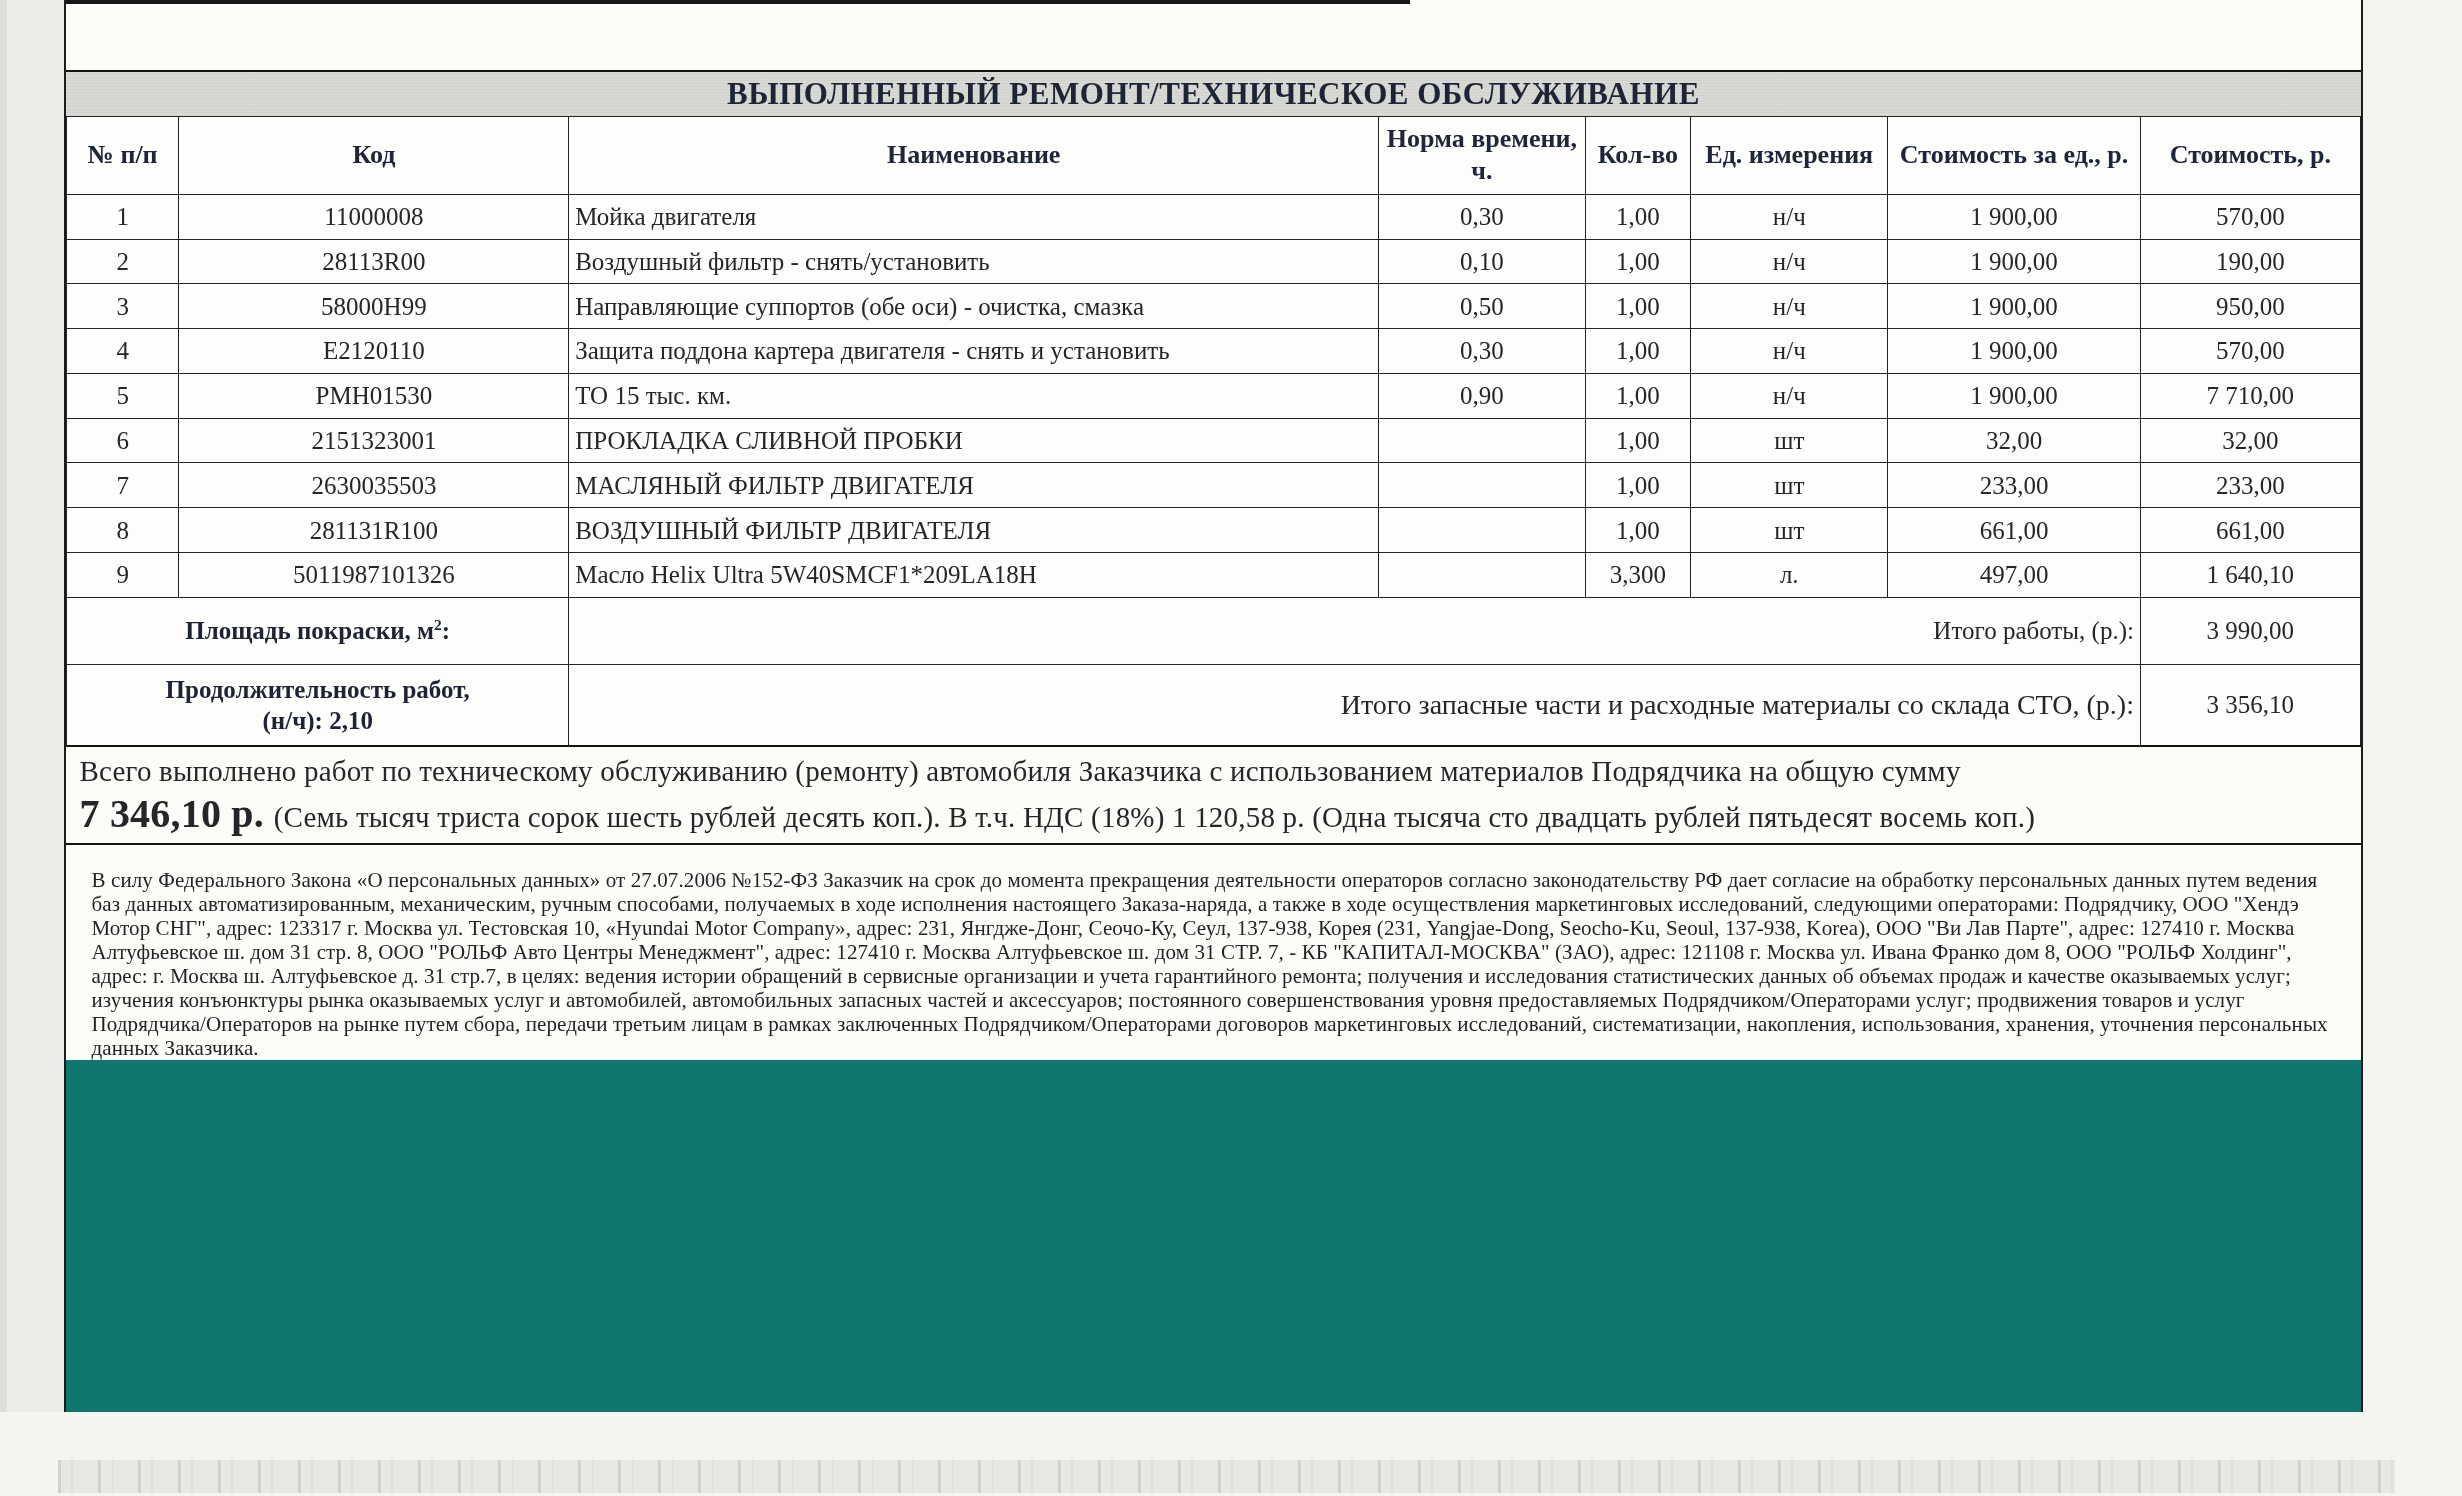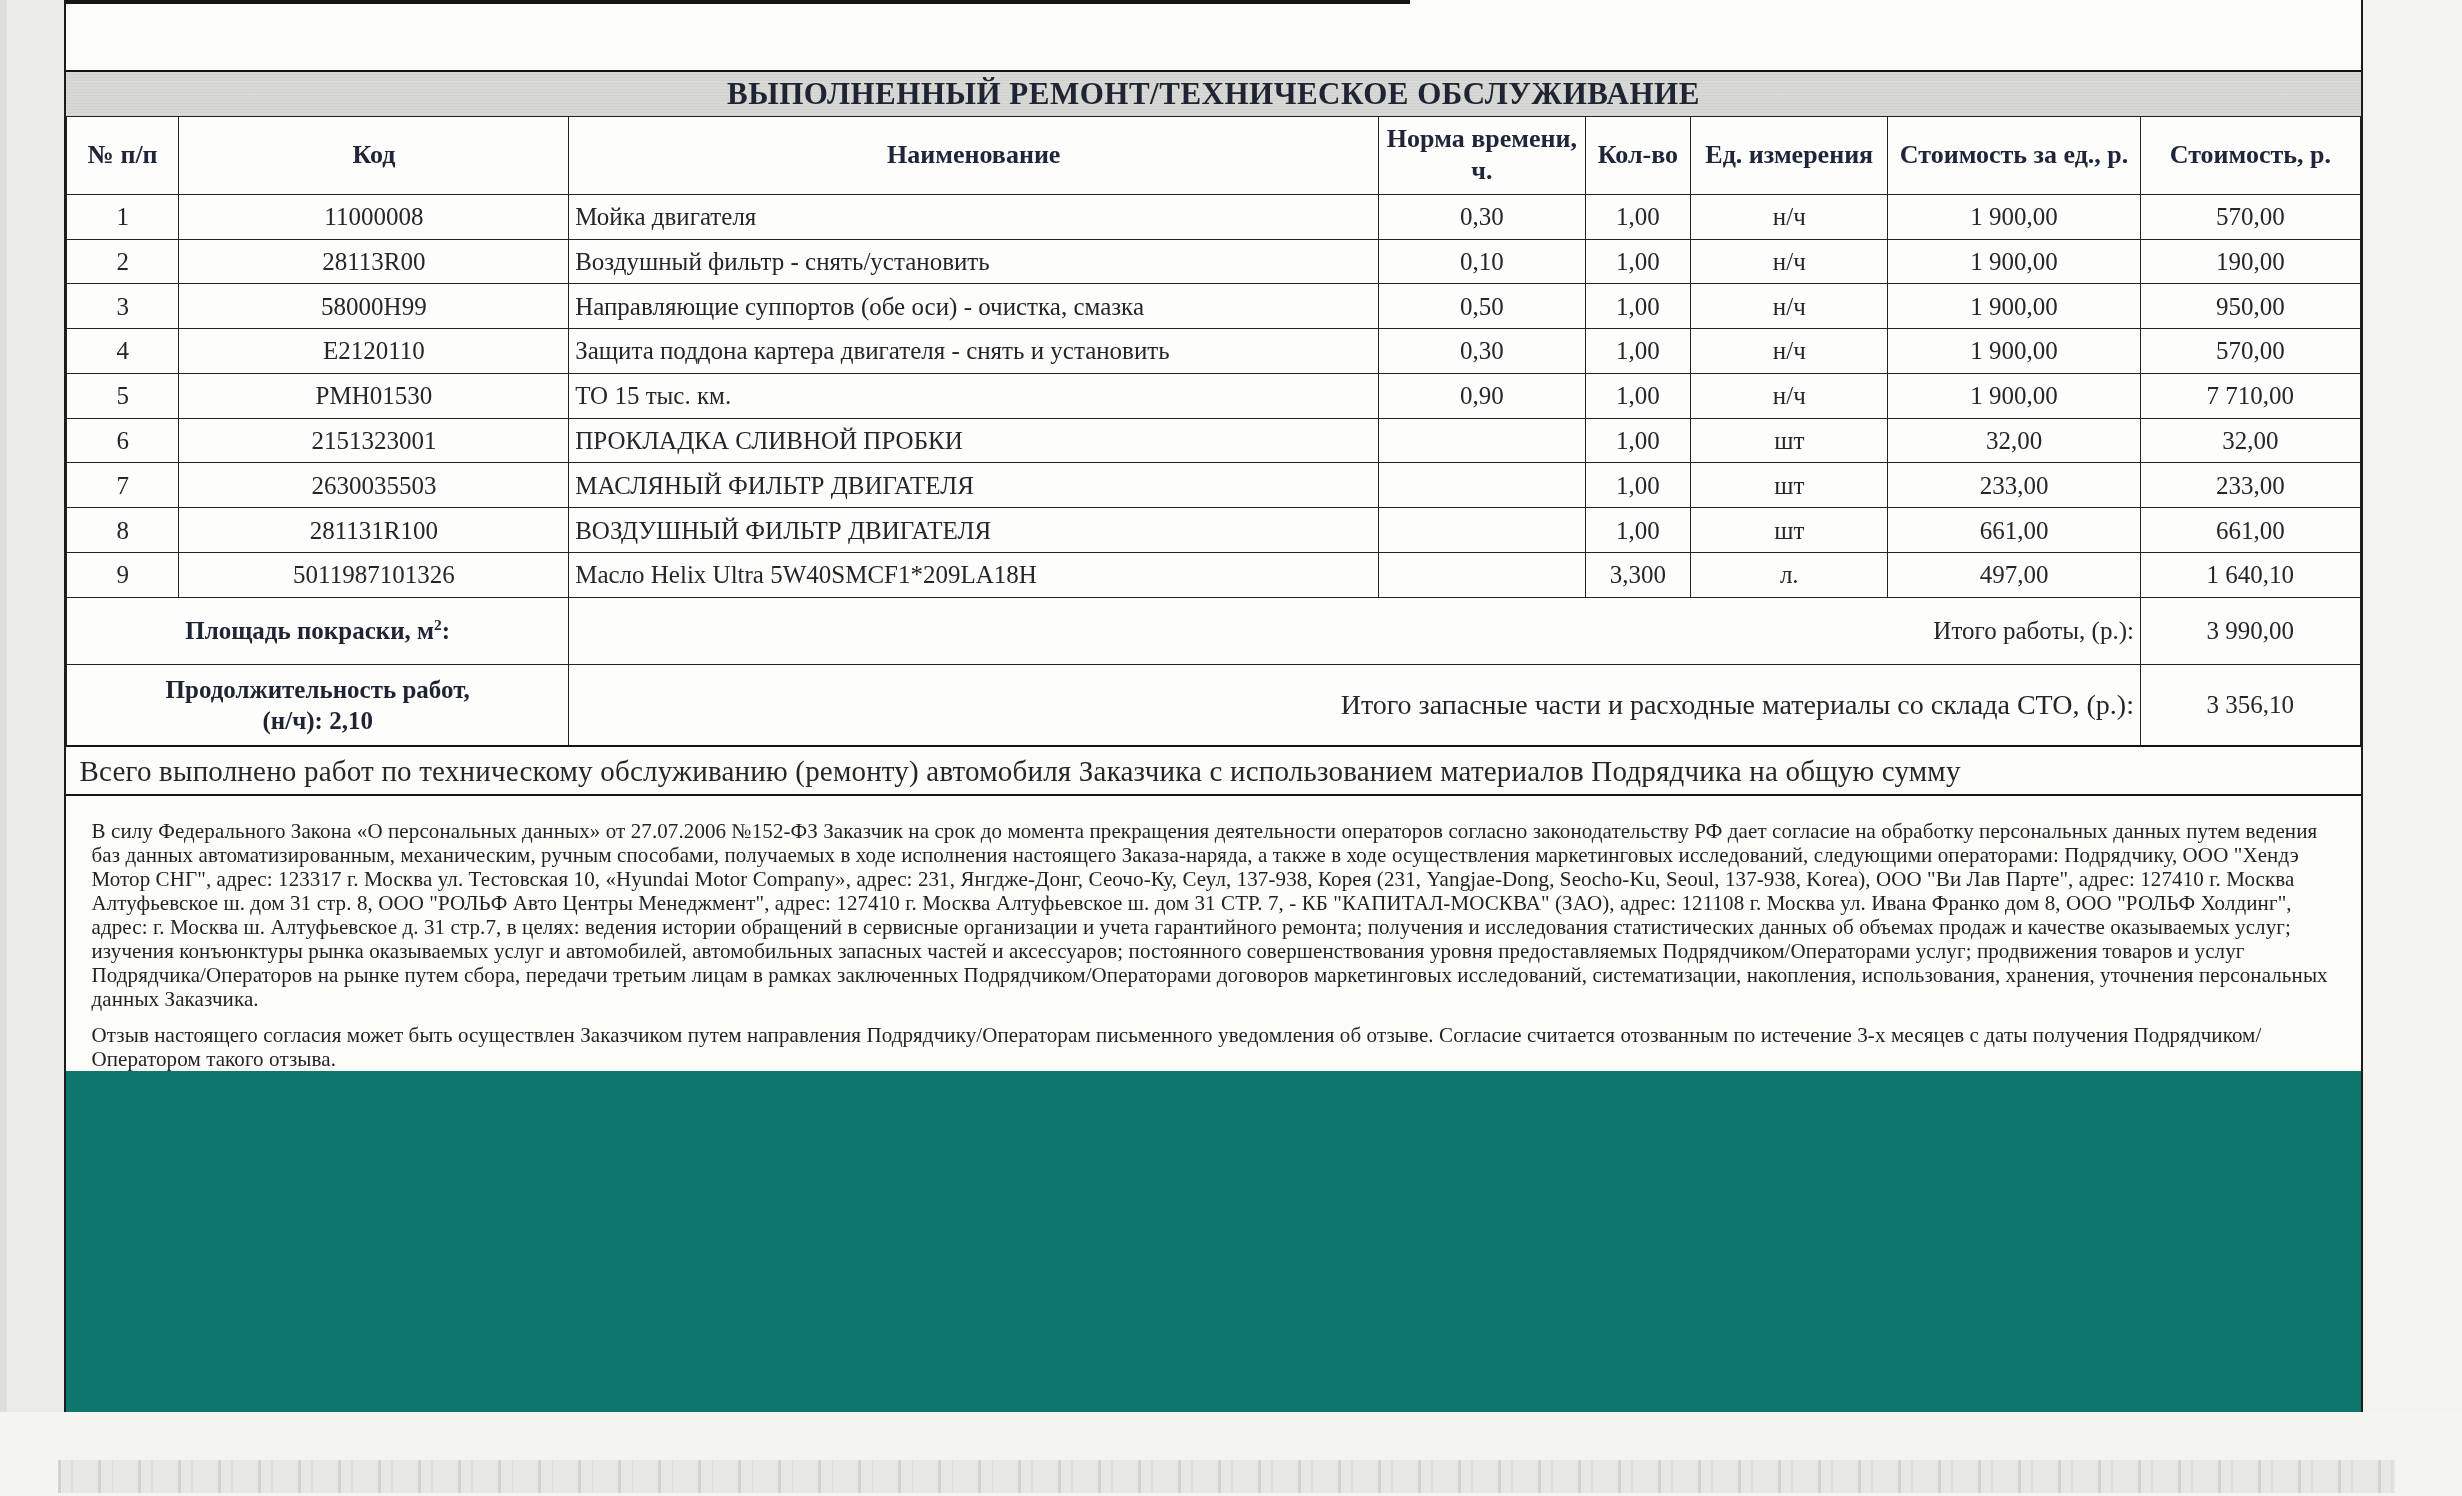--- a/index.html
+++ b/index.html
@@ -227,23 +227,25 @@
           <div>(н/ч): 2,10</div>
         </td>
         <td colspan="5" class="gray-cell" style="font-size:28px;">Итого запасные части и расходные материалы со склада СТО, (р.):</td>
         <td class="sum-value">3 356,10</td>
       </tr>
     </tbody>
   </table>
 
   <div class="totals-block">
     <div class="totals-line1">Всего выполнено работ по техническому обслуживанию (ремонту) автомобиля Заказчика с использованием материалов Подрядчика на общую сумму</div>
+    <div class="totals-line2">
+      <span class="totals-amount">7 346,10 р.</span><span>(Семь тысяч триста сорок шесть рублей десять коп.). В т.ч. НДС (18%) 1 120,58 р. (Одна тысяча сто двадцать рублей пятьдесят восемь коп.)</span>
+    </div>
   </div>
 
   <div class="legal-block">
     <p>В силу Федерального Закона «О персональных данных» от 27.07.2006 №152-ФЗ Заказчик на срок до момента прекращения деятельности операторов согласно законодательству РФ дает согласие на обработку персональных данных путем ведения баз данных автоматизированным, механическим, ручным способами, получаемых в ходе исполнения настоящего Заказа-наряда, а также в ходе осуществления маркетинговых исследований, следующими операторами: Подрядчику, ООО "Хендэ Мотор СНГ", адрес: 123317 г. Москва ул. Тестовская 10, «Hyundai Motor Company», адрес: 231, Янгдже-Донг, Сеочо-Ку, Сеул, 137-938, Корея (231, Yangjae-Dong, Seocho-Ku, Seoul, 137-938, Korea), ООО "Ви Лав Парте", адрес: 127410 г. Москва Алтуфьевское ш. дом 31 стр. 8, ООО "РОЛЬФ Авто Центры Менеджмент", адрес: 127410 г. Москва Алтуфьевское ш. дом 31 СТР. 7, - КБ "КАПИТАЛ-МОСКВА" (ЗАО), адрес: 121108 г. Москва ул. Ивана Франко дом 8, ООО "РОЛЬФ Холдинг", адрес: г. Москва ш. Алтуфьевское д. 31 стр.7, в целях: ведения истории обращений в сервисные организации и учета гарантийного ремонта; получения и исследования статистических данных об объемах продаж и качестве оказываемых услуг; изучения конъюнктуры рынка оказываемых услуг и автомобилей, автомобильных запасных частей и аксессуаров; постоянного совершенствования уровня предоставляемых Подрядчиком/Операторами услуг; продвижения товаров и услуг Подрядчика/Операторов на рынке путем сбора, передачи третьим лицам в рамках заключенных Подрядчиком/Операторами договоров маркетинговых исследований, систематизации, накопления, использования, хранения, уточнения персональных данных Заказчика.</p>
-    <p>Отзыв настоящего согласия может быть осуществлен Заказчиком путем направления Подрядчику/Операторам письменного уведомления об отзыве. Согласие считается отозванным по истечение 3-х месяцев с даты получения Подрядчиком/Оператором такого отзыва.</p>
   </div>
 
 </div>
 
 <div class="bottom-band"></div>
 
 
 </body></html>

